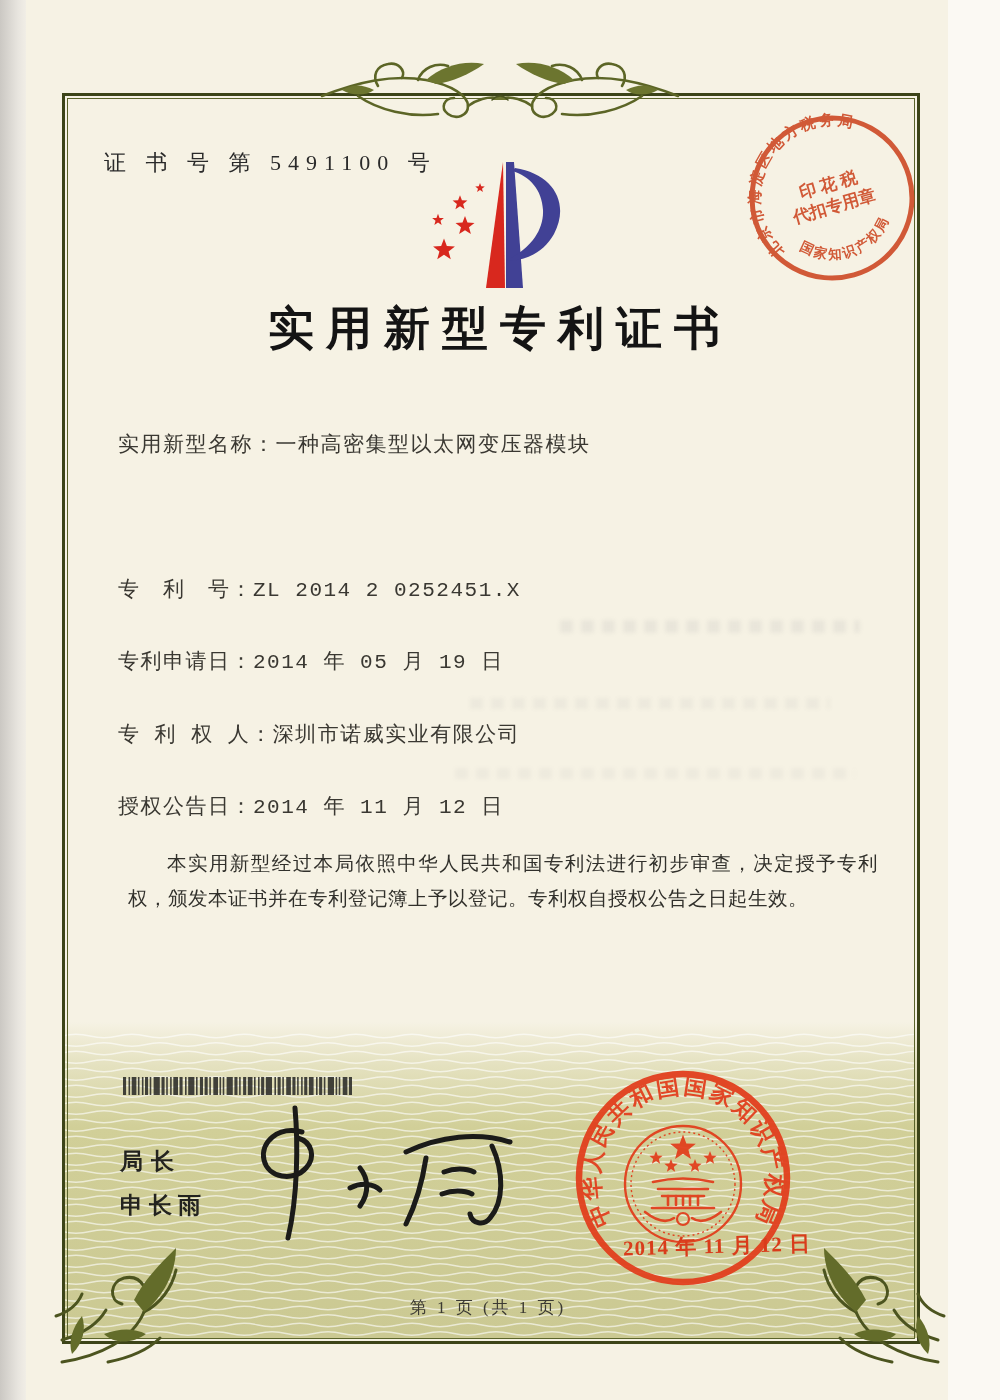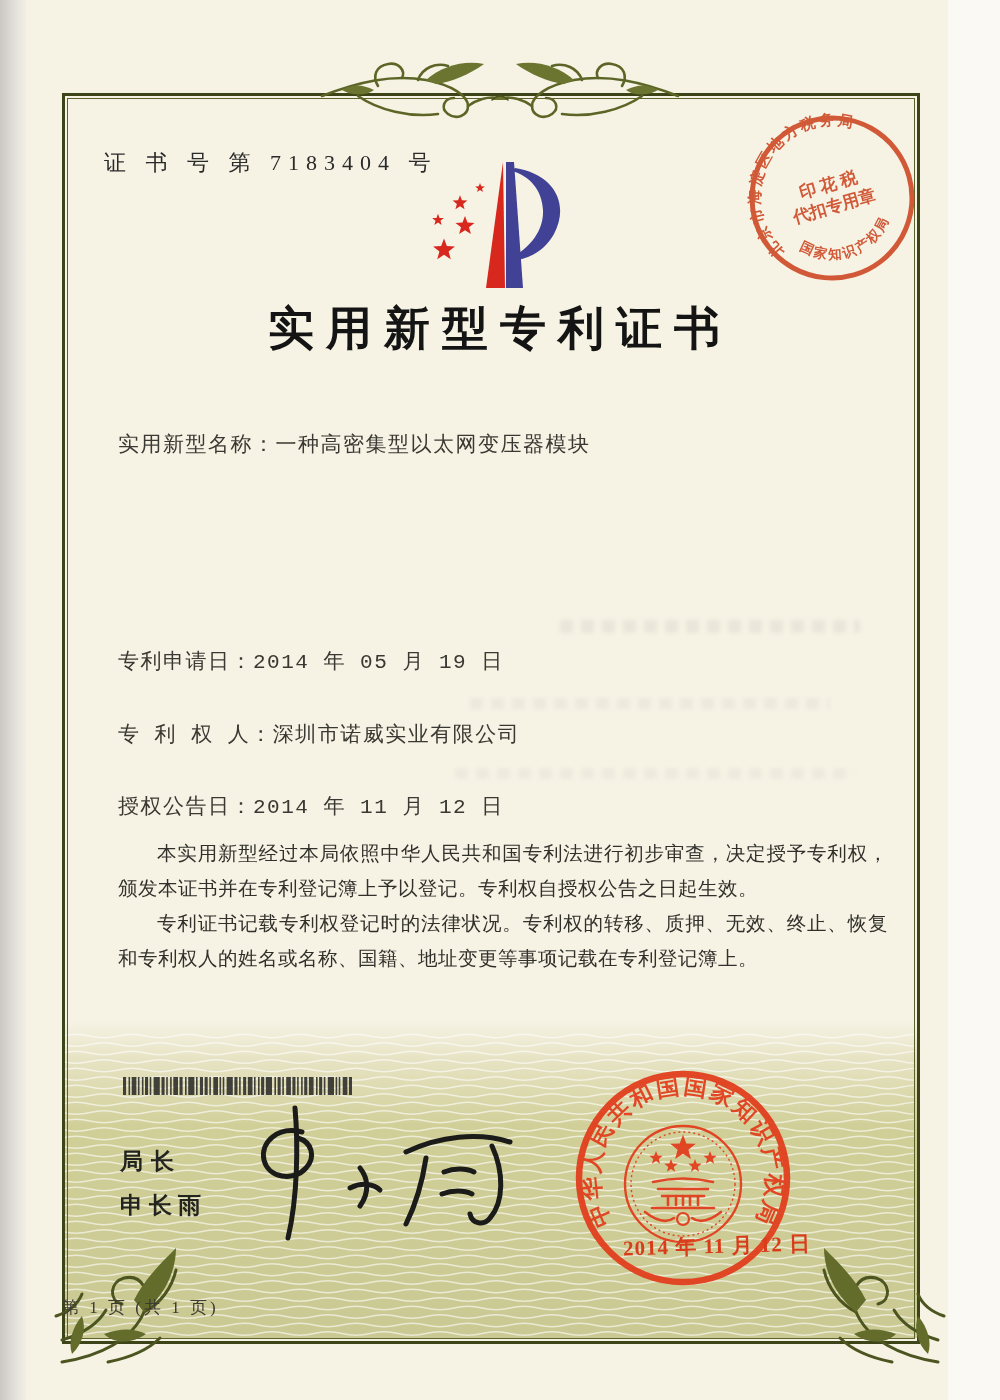--- a/index.html
+++ b/index.html
@@ -23,35 +23,35 @@
   .frame-inner{position:absolute;inset:2px;border:1.6px solid #5a632a;}
 
   .txt{position:absolute;color:#2e2c28;}
   .cert-no{left:104px;top:148px;font-size:22px;letter-spacing:7px;color:#2a2a2a;}
   .title{left:0;top:298px;width:1000px;text-align:center;font-size:46px;font-weight:700;
          letter-spacing:12px;color:#141414;}
   .field-row{left:118px;width:780px;font-size:21px;color:#3a3832;letter-spacing:1.5px;font-family:Liberation Mono, monospace;}
   .field-row .lab{color:#3a3832;}
   .paras{position:absolute;left:118px;top:836px;width:770px;font-size:19.5px;line-height:1.8;
          color:#31302b;text-align:justify;letter-spacing:.5px;}
-  .paras p{margin:0;text-indent:2em;}
+  .paras p{margin:10px;text-indent:2em;}
 
   .director-title{left:120px;top:1146px;font-size:23px;font-weight:600;letter-spacing:8px;
                   font-family:Liberation Sans, sans-serif;color:#23231f;}
   .director-name{left:120px;top:1190px;font-size:23px;font-weight:600;letter-spacing:6px;
                  font-family:Liberation Mono, monospace;color:#23231f;}
 
   .logo-wrap{position:absolute;left:402px;top:158px;width:180px;height:138px;}
   .signature-wrap{position:absolute;left:238px;top:1100px;width:310px;height:150px;}
   .seal-wrap{position:absolute;left:562px;top:1058px;width:246px;height:256px;}
   .stamp-wrap{position:absolute;left:742px;top:108px;width:180px;height:180px;}
   .seal-date{left:592px;top:1232px;width:250px;text-align:center;font-size:21px;font-weight:700;
              color:#d93c1b;letter-spacing:1px;transform:rotate(-1.5deg);}
   .barcode-wrap{position:absolute;left:123px;top:1076px;width:254px;height:20px;}
-  .footer{left:62px;top:1296px;width:852px;text-align:left;font-size:17px;
+  .footer{left:62px;top:1296px;width:852px;text-align:center;font-size:17px;
           letter-spacing:3px;color:#3c3a33;}
 
   .ornament-top{position:absolute;left:318px;top:56px;width:364px;height:84px;}
   .corner-fl{position:absolute;width:150px;height:160px;}
   .corner-fl.bl{left:48px;top:1212px;}
   .corner-fl.br{left:802px;top:1212px;transform:scaleX(-1);}
 
   .bleed{position:absolute;filter:blur(2px);opacity:.55;
          background:repeating-linear-gradient(90deg,rgba(118,118,128,.18) 0 13px,rgba(0,0,0,0) 13px 21px);}
   .z2{z-index:2;} .z3{z-index:3;}
@@ -162,21 +162,21 @@
       <path d="M96,100 C116,84 128,60 128,36 C112,52 96,68 86,88 Z"></path>
       <path d="M56,122 C72,116 86,116 98,122 C84,132 66,132 56,122 Z"></path>
       <path d="M24,142 C36,130 38,116 34,104 C24,116 20,130 24,142 Z"></path>
     </g>
   </svg>
 
   <div class="bleed" style="left:560px;top:620px;width:300px;height:13px"></div>
   <div class="bleed" style="left:470px;top:698px;width:360px;height:11px;opacity:.4"></div>
   <div class="bleed" style="left:455px;top:768px;width:400px;height:11px;opacity:.35"></div>
 
-  <div class="txt cert-no z3">证 书 号 第 7183404 号</div>
+  <div class="txt cert-no z3">证 书 号 第 5491100 号</div>
 
   <div class="logo-wrap z3">
     <svg viewBox="0 0 180 138" width="180" height="138">
       <g fill="#414195">
         <path d="M104,4 L112,4 L121,130 L104,130 Z"></path>
         <path d="M113,10 C152,16 168,46 152,76 C141,96 120,104 105,102 C126,92 142,74 141,52 C140,32 128,18 110,13 Z"></path>
       </g>
       <path d="M101,4 L84,130 L103,130 Z" fill="#d8281e"></path>
       <g fill="#d8281e">
         <use href="#st" transform="translate(78,30) scale(0.5)"></use>
@@ -206,33 +206,35 @@
         <text x="90" y="104" text-anchor="middle" font-size="17" font-weight="700">代扣专用章</text>
       </g>
     </svg>
   </div>
 
   <div class="txt title z3">实用新型专利证书</div>
 
   <div class="txt field-row z3" style="top:430px">
     <span class="lab">实用新型名称：</span><span>一种高密集型以太网变压器模块</span>
   </div>
+  <div class="txt field-row z3" style="top:575px">
+    <span class="lab">专　利　号：</span><span>ZL 2014 2 0252451.X</span>
+  </div>
   <div class="txt field-row z3" style="top:647px">
     <span class="lab">专利申请日：</span><span>2014 年 05 月 19 日</span>
   </div>
   <div class="txt field-row z3" style="top:720px">
     <span class="lab">专 利 权 人：</span><span>深圳市诺威实业有限公司</span>
   </div>
   <div class="txt field-row z3" style="top:792px">
     <span class="lab">授权公告日：</span><span>2014 年 11 月 12 日</span>
   </div>
 
   <div class="paras z3">
     <p>本实用新型经过本局依照中华人民共和国专利法进行初步审查，决定授予专利权，颁发本证书并在专利登记簿上予以登记。专利权自授权公告之日起生效。</p>
-    <p>专利证书记载专利权登记时的法律状况。专利权的转移、质押、无效、终止、恢复和专利权人的姓名或名称、国籍、地址变更等事项记载在专利登记簿上。</p>
   </div>
 
   <div class="barcode-wrap z3">
     <svg id="barcode-svg" width="254" height="20" viewBox="0 0 254 20">
         <g fill="#2b2b28" opacity="0.88">
           <rect x="0.0" y="1" width="3.1" height="18"></rect>
           <rect x="5.5" y="1" width="1.6" height="18"></rect>
           <rect x="8.7" y="1" width="4.7" height="18"></rect>
           <rect x="14.9" y="1" width="1.6" height="18"></rect>
           <rect x="18.9" y="1" width="1.6" height="18"></rect>

